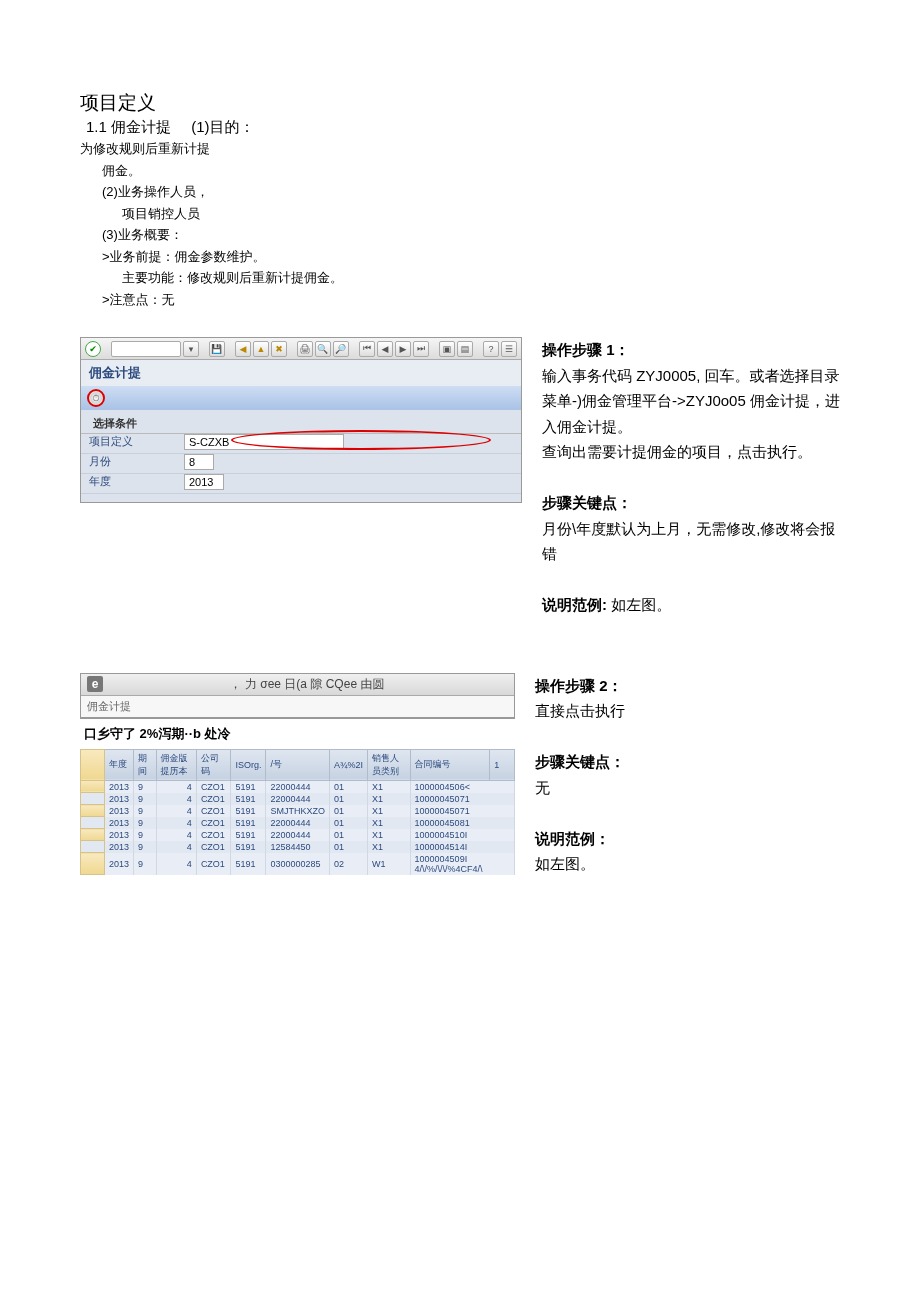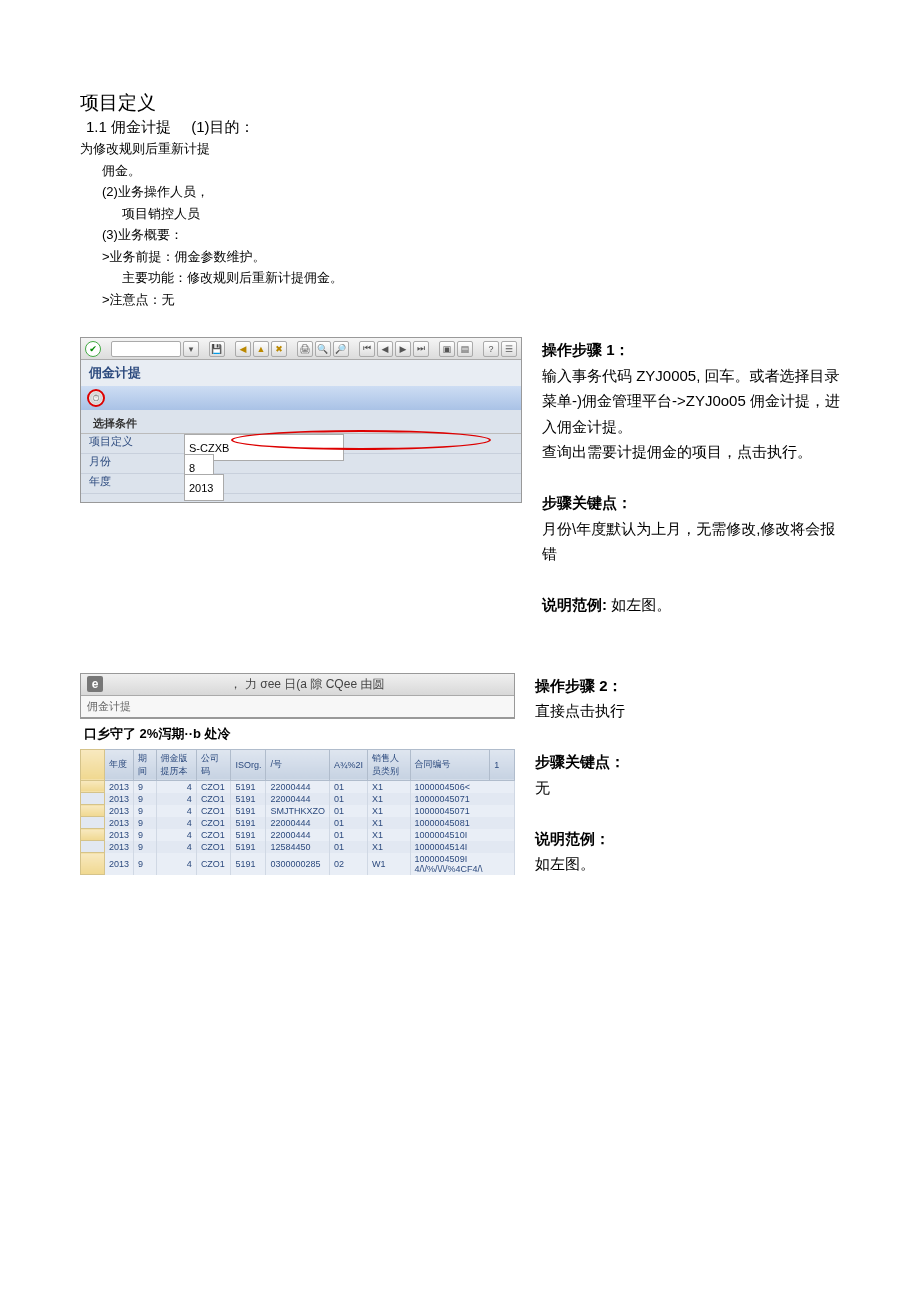--- a/index.html
+++ b/index.html
@@ -93,21 +93,21 @@
       display: flex;
       align-items: flex-start;
       padding: 0 8px;
       height: 20px;
       border-bottom: 1px solid #c8d0dc;
     }
     .form-row .label { width: 95px; color: #2c4a7e; }
     .form-row .input {
       background: #fff;
       border: 1px solid #aaa;
-      height: 27px;
+      height: 16px;
       padding: 0 4px;
       display: flex;
       align-items: center;
       min-width: 60px;
     }
     .form-row .input-wide { min-width: 160px; }
     .red-oval {
       position: absolute;
       width: 260px;
       height: 20px;

